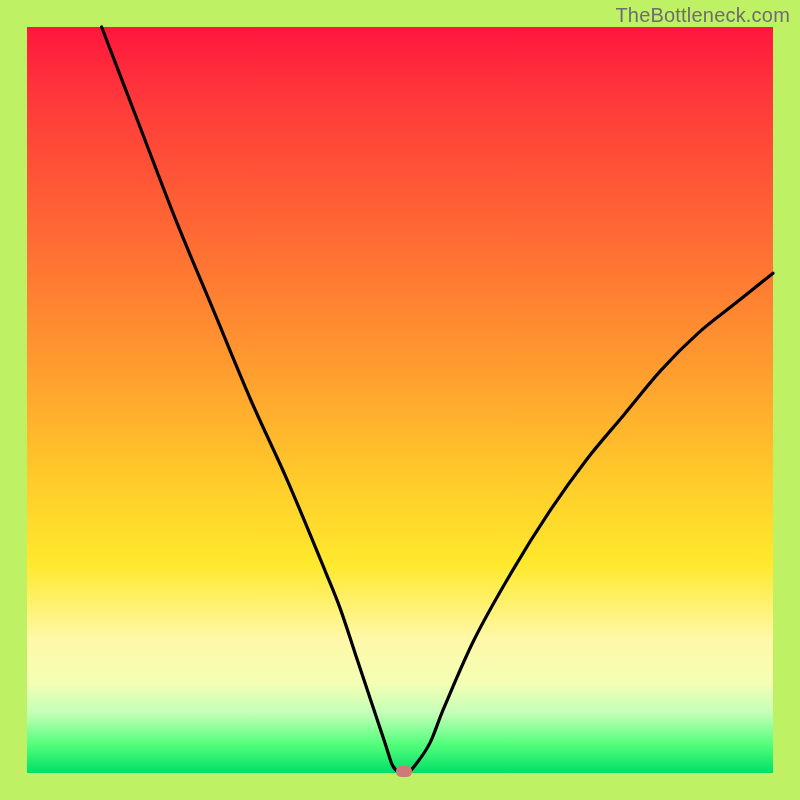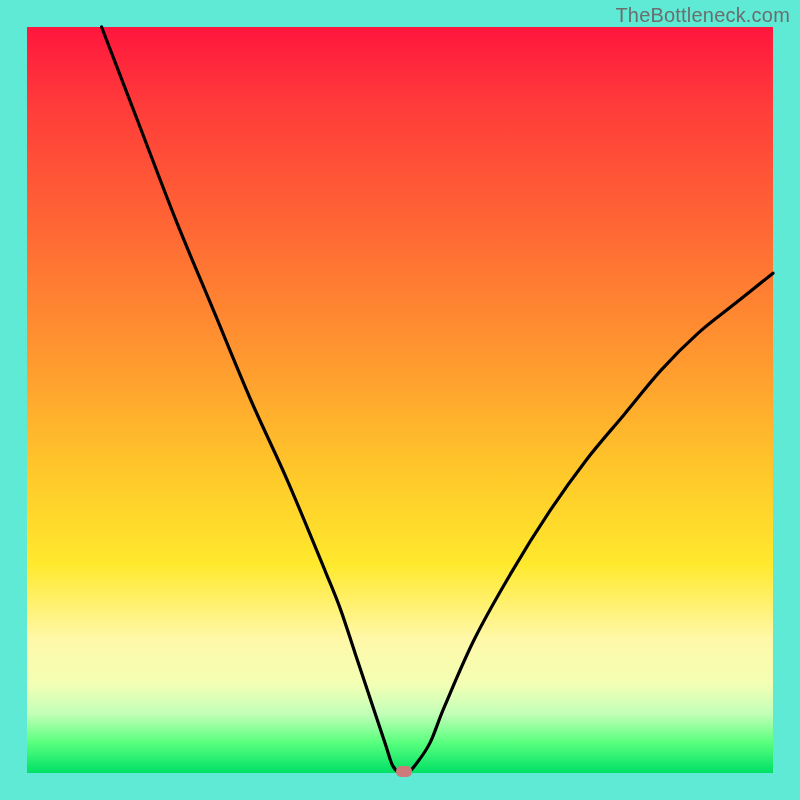--- a/index.html
+++ b/index.html
@@ -8,21 +8,21 @@
     width: 800px;
     height: 800px;
     background: #000;
     overflow: hidden;
     font-family: Arial, Helvetica, sans-serif;
   }
   .frame {
     position: relative;
     width: 800px;
     height: 800px;
-    background: #5eead4;
+    background: #bef264;
   }
   .plot-area {
     position: absolute;
     left: 27px;
     top: 27px;
     width: 746px;
     height: 746px;
     
     background: linear-gradient(
       to bottom,

